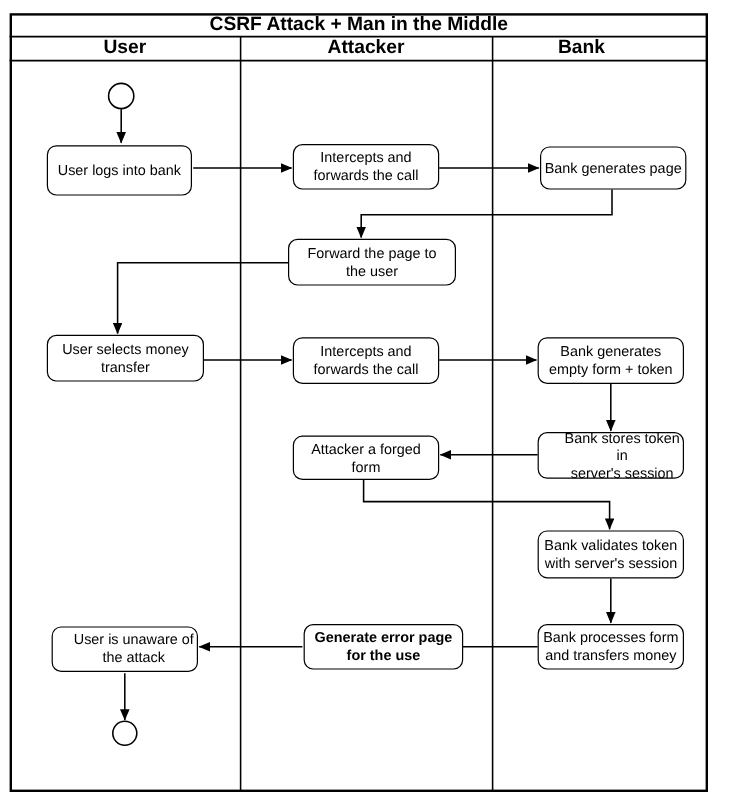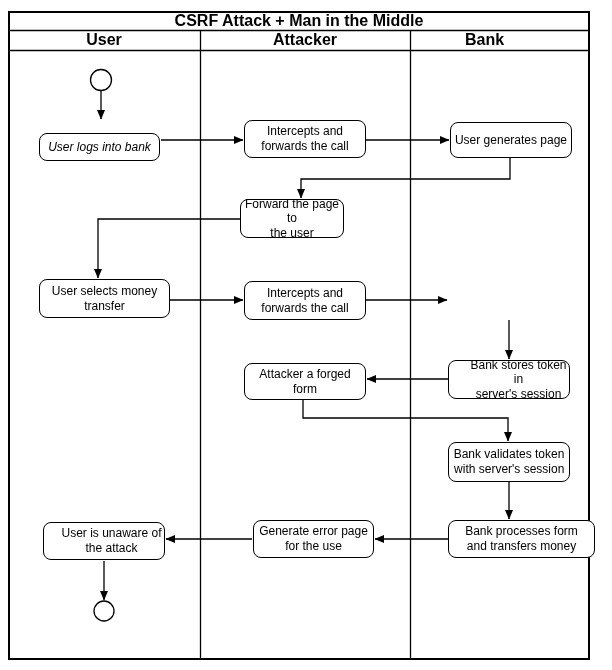--- a/index.html
+++ b/index.html
@@ -32,32 +32,32 @@
     display: flex;
     align-items: center;
     justify-content: center;
     text-align: center;
     font-size: 12px;
     line-height: 1.22;
     white-space: pre-line;
     padding: 1px;
   }
   
-  #n-user-logs        { left: 39px;  top: 133px; width: 121px; height: 28px; font-style: italic; }
+  #n-user-logs        { left: 39px;  top: 121px; width: 121px; height: 42px; }
   #n-intercepts-1     { left: 244px; top: 120px; width: 122px; height: 38px; }
   #n-bank-page        { left: 450px; top: 122px; width: 122px; height: 36px; }
-  #n-forward-page     { left: 240px; top: 199px; width: 104px; height: 39px; }
+  #n-forward-page     { left: 240px; top: 199px; width: 140px; height: 39px; }
   #n-user-selects     { left: 39px;  top: 279px; width: 131px; height: 39px; }
   #n-intercepts-2     { left: 244px; top: 281px; width: 122px; height: 39px; }
   #n-bank-empty-form  { left: 448px; top: 281px; width: 122px; height: 39px; }
   #n-bank-stores      { left: 448px; top: 360px; width: 122px; height: 39px; padding-left: 20px; }
   #n-submits-forged   { left: 244px; top: 363px; width: 122px; height: 37px; }
   #n-bank-validates   { left: 448px; top: 442px; width: 122px; height: 40px; text-align: right; }
-  #n-bank-processes   { left: 448px; top: 520px; width: 147px; height: 38px; }
-  #n-generate-error   { left: 253px; top: 520px; width: 121px; height: 38px; }
+  #n-bank-processes   { left: 448px; top: 520px; width: 122px; height: 38px; }
+  #n-generate-error   { left: 253px; top: 520px; width: 133px; height: 38px; font-weight: bold; }
   #n-user-unaware     { left: 43px;  top: 522px; width: 122px; height: 38px; padding-left: 16px; }
   
   #t-title   { left: 8px;   top: 11px; width: 582px; height: 19px; }
   #h-user    { left: 8px;   top: 30px; width: 192px; height: 20px; }
   #h-attacker{ left: 200px; top: 30px; width: 210px; height: 20px; }
   #h-bank    { left: 410px; top: 30px; width: 149px; height: 20px; }
 </style>
 </head>
 <body>
 
@@ -98,27 +98,29 @@
   </svg>
 
   <div class="band" id="t-title">CSRF Attack + Man in the Middle</div>
   <div class="band" id="h-attacker">Attacker</div>
   <div class="band" id="h-user">User</div>
   <div class="band" id="h-bank">Bank</div>
 
   <div class="node" id="n-user-logs">User logs into bank</div>
   <div class="node" id="n-intercepts-1">Intercepts and
 forwards the call</div>
-  <div class="node" id="n-bank-page">User generates page</div>
+  <div class="node" id="n-bank-page">Bank generates page</div>
   <div class="node" id="n-forward-page">Forward the page to
 the user</div>
   <div class="node" id="n-user-selects">User selects money
 transfer</div>
   <div class="node" id="n-intercepts-2">Intercepts and
 forwards the call</div>
+  <div class="node" id="n-bank-empty-form">Bank generates
+empty form + token</div>
   <div class="node" id="n-bank-stores">Bank stores token in
 server's session</div>
   <div class="node" id="n-submits-forged">Attacker a forged form</div>
   <div class="node" id="n-bank-validates">Bank validates token
 with server's session</div>
   <div class="node" id="n-bank-processes">Bank processes form
 and transfers money</div>
   <div class="node" id="n-generate-error">Generate error page
 for the use</div>
   <div class="node" id="n-user-unaware">User is unaware of

